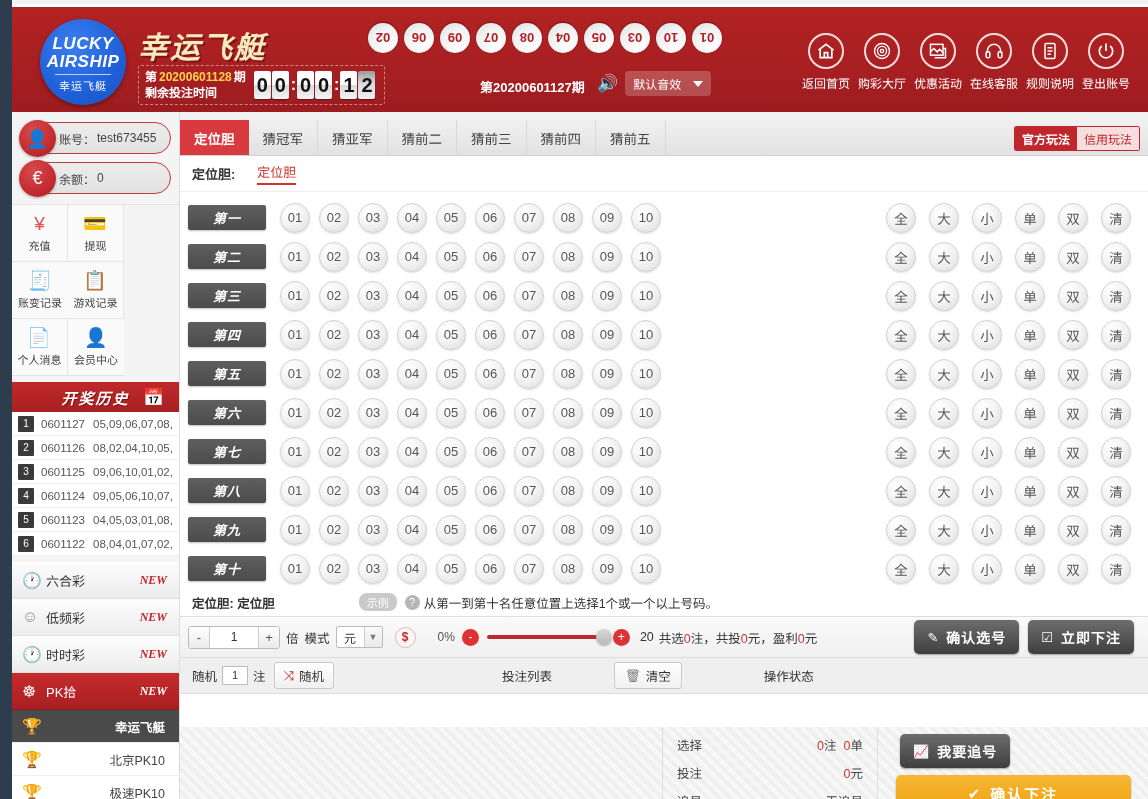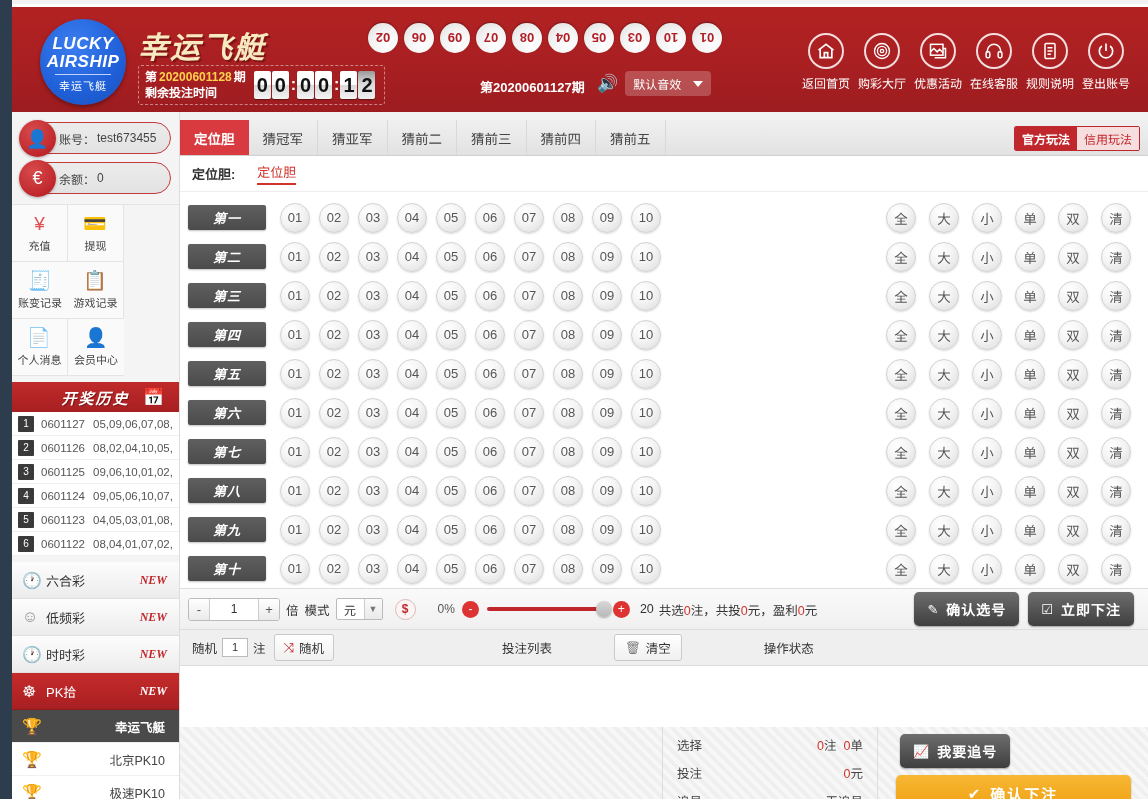--- a/index.html
+++ b/index.html
@@ -751,20 +751,26 @@
           <div class="fball">全</div>
           <div class="fball">大</div>
           <div class="fball">小</div>
           <div class="fball">单</div>
           <div class="fball">双</div>
           <div class="fball">清</div>
         </div>
       </div>
     </div>
 
+    <div class="hintbar">
+      <span class="k">定位胆: 定位胆</span>
+      <span class="demo-chip">示例</span>
+      <span class="qmark">?</span>
+      <span>从第一到第十名任意位置上选择1个或一个以上号码。</span>
+    </div>
 
     <div class="betbar">
       <div class="stepper">
         <div class="b">-</div>
         <div class="v">1</div>
         <div class="b plus">+</div>
       </div>
       <span class="lbl">倍</span>
       <span class="lbl" style="margin-left:0;">模式</span>
       <div class="unitsel">

